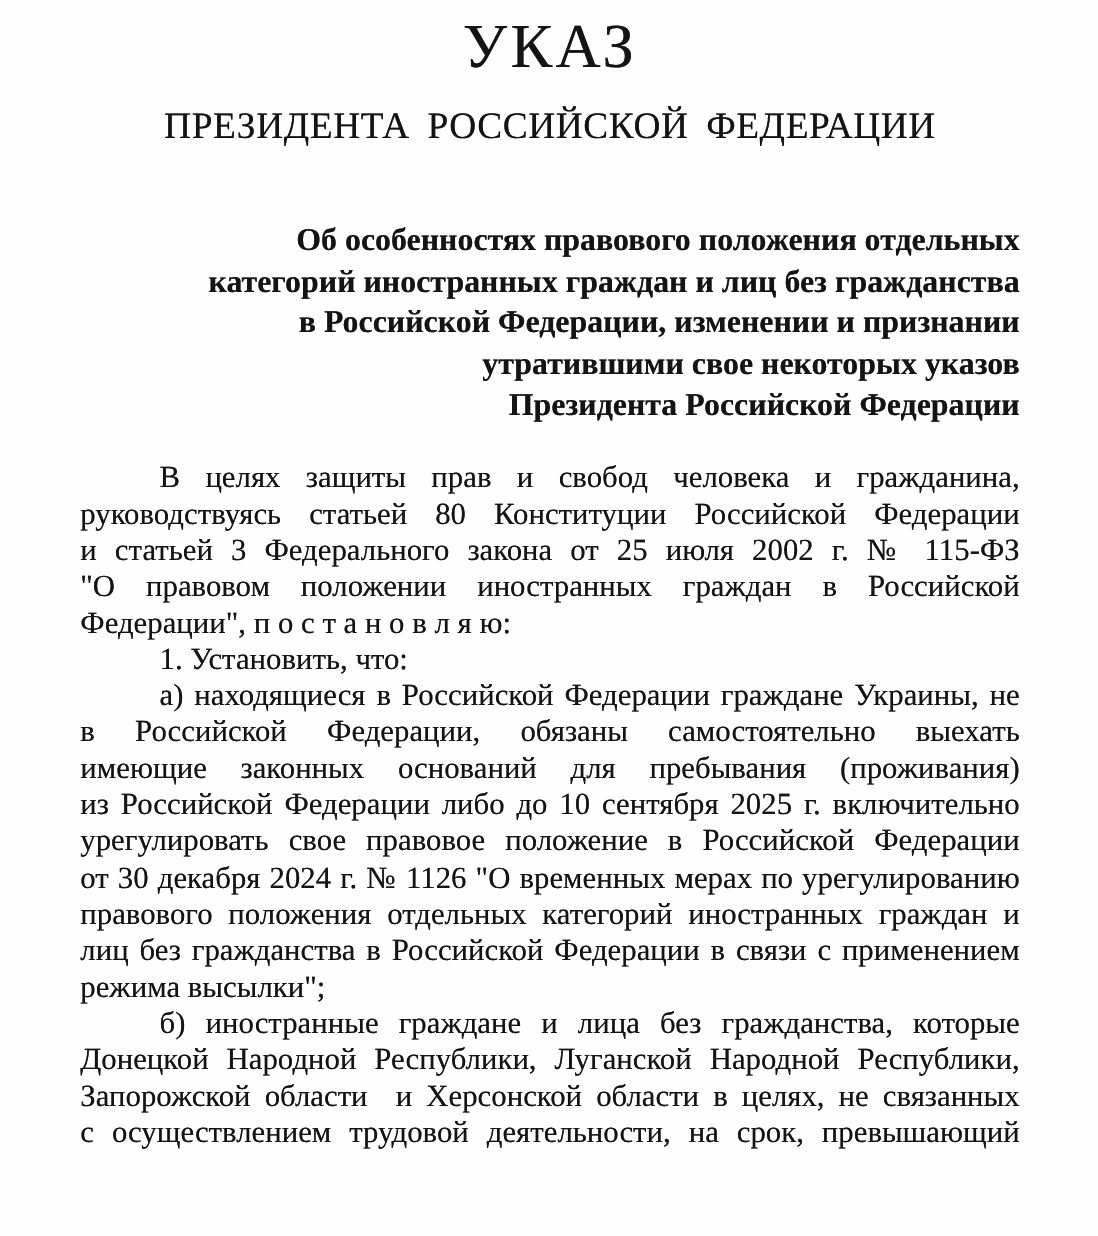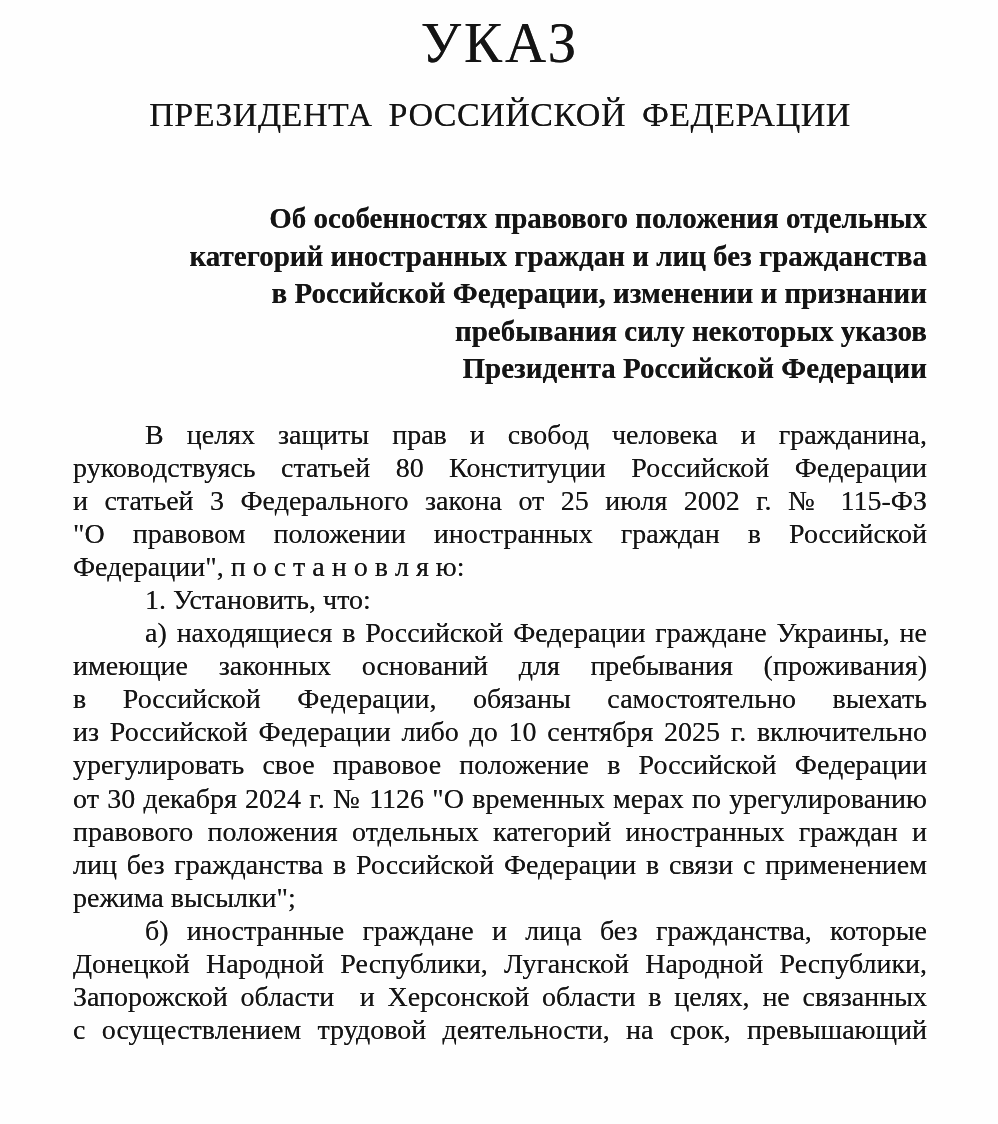--- a/index.html
+++ b/index.html
@@ -70,39 +70,39 @@
 
 <div class="page">
   <h1 class="title">УКАЗ</h1>
 
   <div class="subtitle">ПРЕЗИДЕНТА  РОССИЙСКОЙ  ФЕДЕРАЦИИ</div>
 
   <div class="heading">
     <div class="hline">Об особенностях правового положения отдельных</div>
     <div class="hline">категорий иностранных граждан и лиц без гражданства</div>
     <div class="hline">в Российской Федерации, изменении и признании</div>
-    <div class="hline">пребывания силу некоторых указов</div>
+    <div class="hline">утратившими свое некоторых указов</div>
     <div class="hline">Президента Российской Федерации</div>
   </div>
 
   <div class="body">
       <div class="paragraph">
         <div class="line justify indent">В целях защиты прав и свобод человека и гражданина,</div>
         <div class="line justify">руководствуясь статьей 80 Конституции Российской Федерации</div>
         <div class="line justify">и статьей 3 Федерального закона от 25 июля 2002 г. № 115-ФЗ</div>
         <div class="line justify">"О правовом положении иностранных граждан в Российской</div>
         <div class="line">Федерации", п о с т а н о в л я ю:</div>
       </div>
       <div class="paragraph">
         <div class="line indent">1. Установить, что:</div>
       </div>
       <div class="paragraph">
         <div class="line justify indent">а) находящиеся в Российской Федерации граждане Украины, не</div>
+        <div class="line justify">в Российской Федерации, обязаны самостоятельно выехать</div>
         <div class="line justify">имеющие законных оснований для пребывания (проживания)</div>
-        <div class="line justify">в Российской Федерации, обязаны самостоятельно выехать</div>
         <div class="line justify">из Российской Федерации либо до 10 сентября 2025 г. включительно</div>
         <div class="line justify">урегулировать свое правовое положение в Российской Федерации</div>
         <div class="line justify">от 30 декабря 2024 г. № 1126 "О временных мерах по урегулированию</div>
         <div class="line justify">правового положения отдельных категорий иностранных граждан и</div>
         <div class="line justify">лиц без гражданства в Российской Федерации в связи с применением</div>
         <div class="line">режима высылки";</div>
       </div>
       <div class="paragraph">
         <div class="line justify indent">б) иностранные граждане и лица без гражданства, которые</div>
         <div class="line justify">Донецкой Народной Республики, Луганской Народной Республики,</div>

